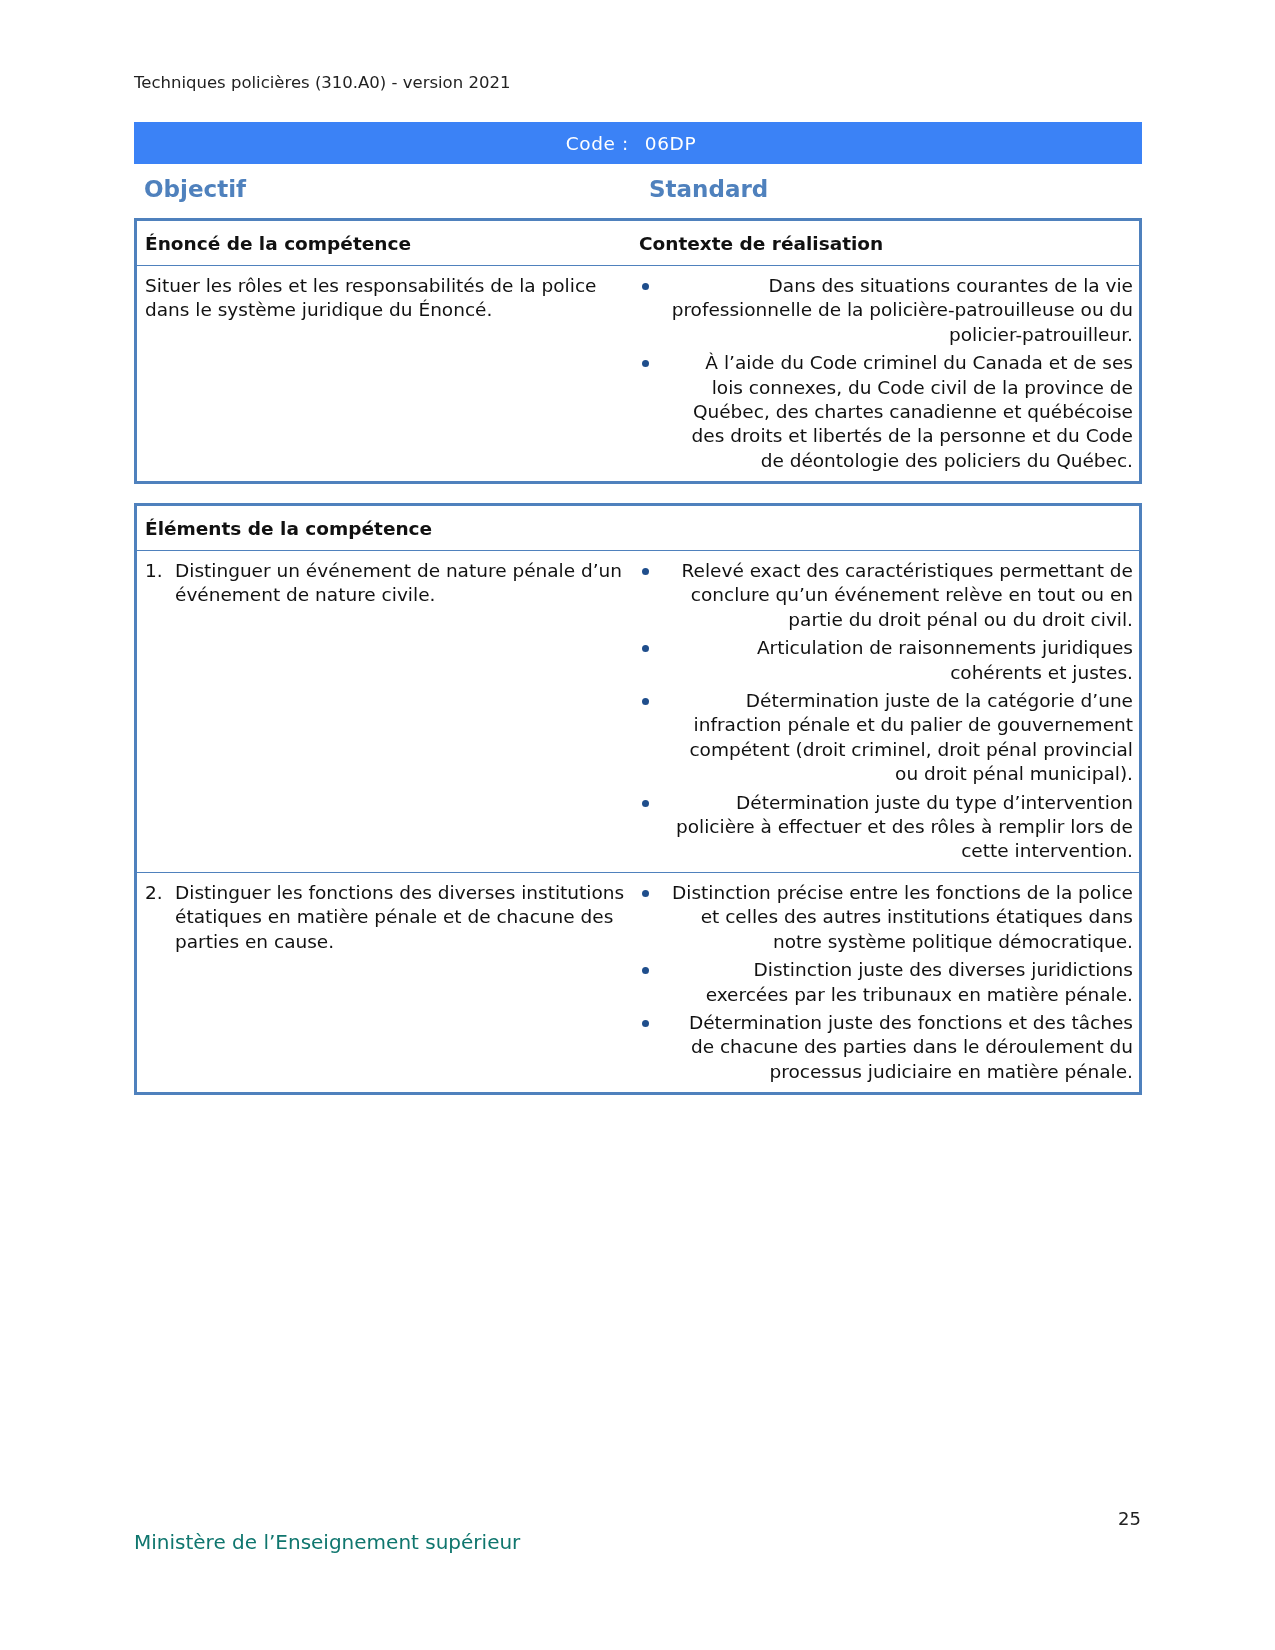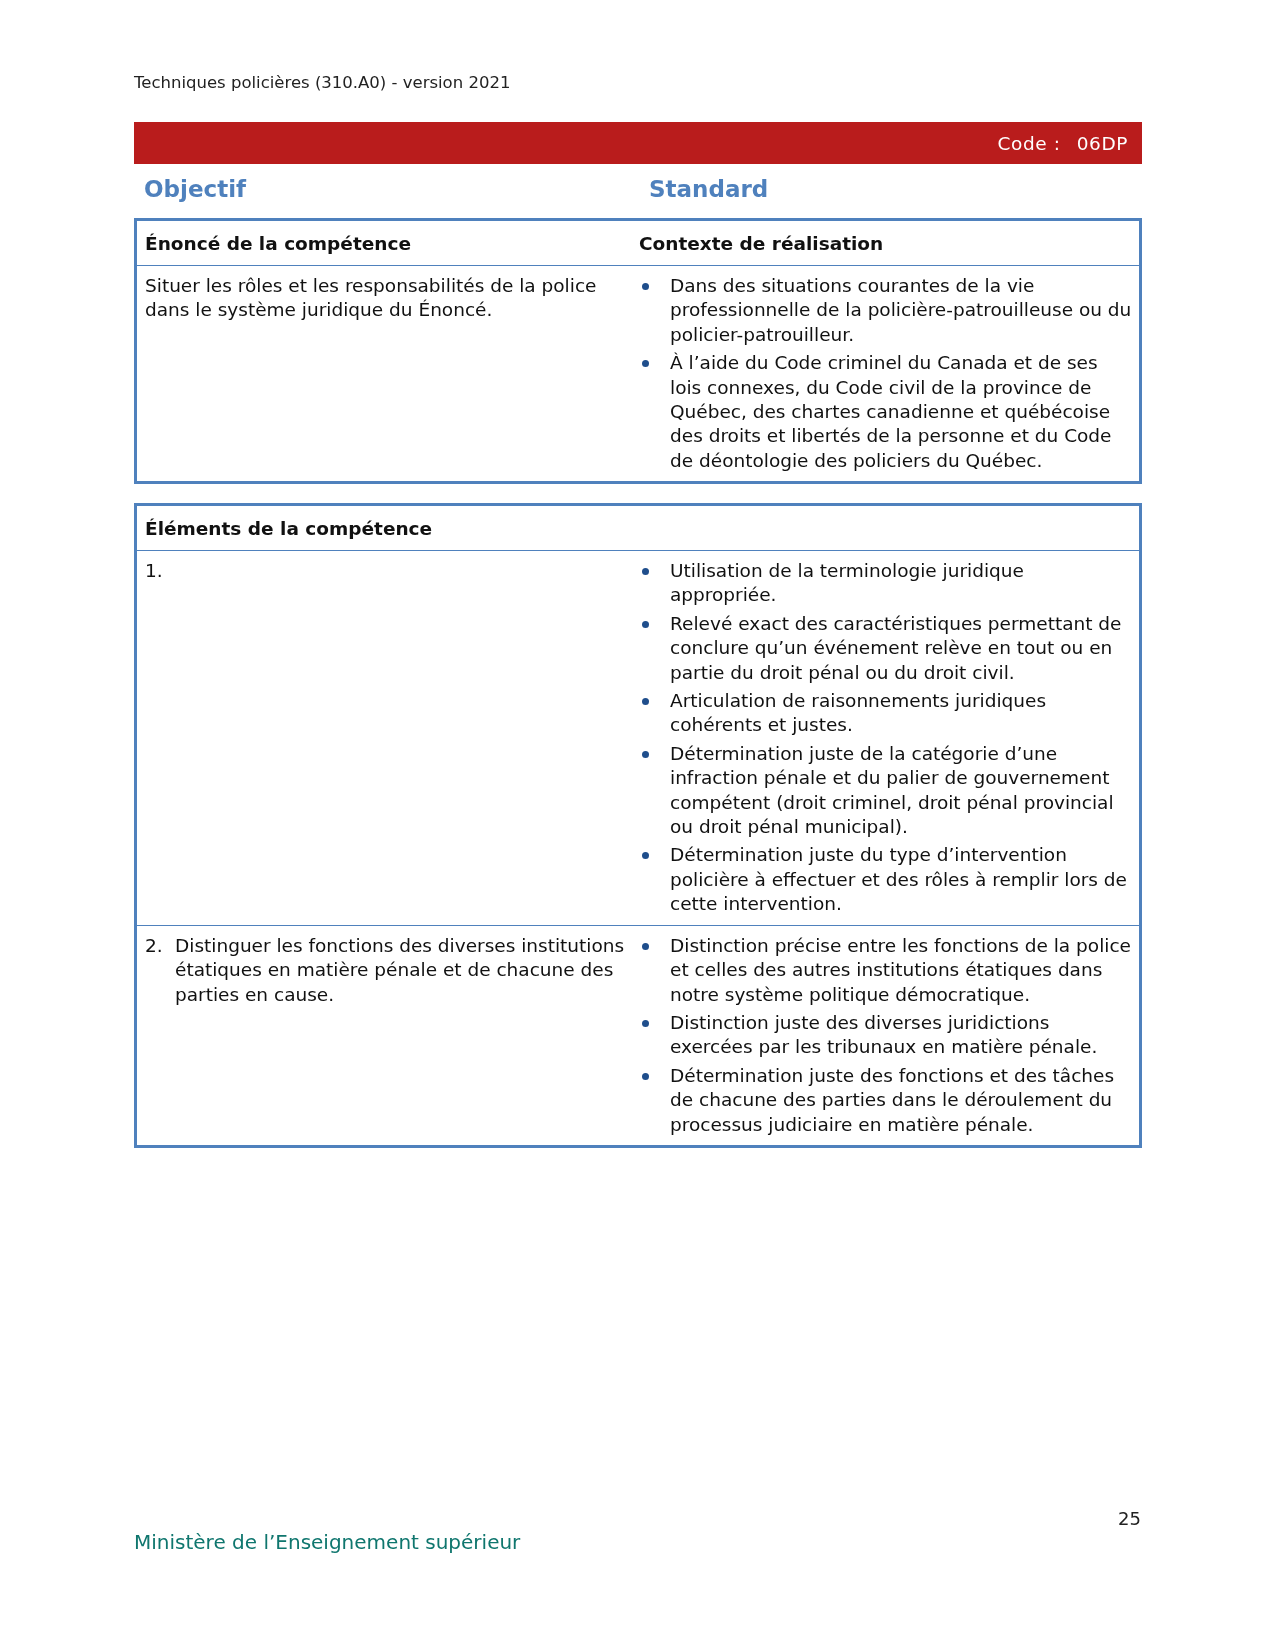--- a/index.html
+++ b/index.html
@@ -1,41 +1,41 @@
 <!DOCTYPE html>
 <html><head>
 <meta charset="utf-8">
 <style>
   html, body { margin: 0; padding: 0; background: #ffffff; }
   body { width: 1275px; height: 1650px; position: relative; overflow: hidden;
          font-family: "DejaVu Sans", sans-serif; color: #111; }
   .running-header { position: absolute; left: 134px; top: 73px; font-size: 16.5px; color: #222; }
   .code-bar { position: absolute; left: 134px; top: 122px; width: 1008px; height: 42px;
-              background: #b91c1c; color: #fff; box-sizing: border-box;
-              display: flex; align-items: center; justify-content: flex-end; padding-right: 14px;
+              background: #3b82f6; color: #fff; box-sizing: border-box;
+              display: flex; align-items: center; justify-content: center; padding-right: 14px;
               font-size: 18.5px; letter-spacing: 0.6px; }
   .code-bar .code-label { margin-right: 16px; }
   .section-titles { position: absolute; left: 134px; top: 176px; width: 1008px; display: flex; }
   .section-titles div { color: #4f81bd; font-weight: bold; font-size: 23px; }
   .section-titles .left { width: 503px; padding-left: 10px; }
   .section-titles .right { padding-left: 2px; }
   .box { position: absolute; left: 134px; width: 1008px; box-sizing: border-box;
          border: 3px solid #4f81bd; }
   .box1 { top: 218px; }
   .box2 { top: 503px; }
   .row { display: flex; }
   .row.head { border-bottom: 1px solid #4f81bd; height: 44px; align-items: center; }
   .row.sep { border-top: 1px solid #4f81bd; }
   .cell-l { width: 502px; padding-left: 8px; box-sizing: border-box; }
   .cell-r { flex: 1; padding-left: 0; box-sizing: border-box; padding-right: 6px; }
   .head .cell-l, .head .cell-r { font-weight: bold; font-size: 18.5px; }
   .body-text { font-size: 18.5px; line-height: 24.4px; }
   .row.content .cell-l { padding-top: 8px; }
   .row.content .cell-r { padding-top: 8px; padding-bottom: 8px; }
-  ul.crit { list-style: none; margin: 0; padding: 0; }
+  ul.crit { list-style: none; margin: 0; padding: 0; text-align: right; }
   ul.crit li { position: relative; padding-left: 31px; margin-bottom: 4px; }
   ul.crit li:last-child { margin-bottom: 0; }
   ul.crit li .bullet { position: absolute; left: 3px; top: 9px; width: 7px; height: 7px;
                        border-radius: 50%; background: #1f4e8c; }
   .numbered { position: relative; padding-left: 30px; }
   .numbered .num { position: absolute; left: 0; top: 0; }
   .footer-page { position: absolute; left: 1118px; top: 1508px; font-size: 18px; color: #222; }
   .footer-org { position: absolute; left: 134px; top: 1530px; font-size: 20px; color: #0f766e; }
 </style>
 </head>
@@ -71,25 +71,25 @@
 
 <div class="box box2">
   <div class="row head">
     <div class="cell-l">Éléments de la compétence</div>
   </div>
 
   <div class="row content body-text">
     <div class="cell-l">
       <div class="numbered">
         <span class="num">1.</span>
+        <span>Distinguer un événement de nature pénale d’un événement de nature civile.</span>
       </div>
     </div>
     <div class="cell-r">
       <ul class="crit">
-        <li><span class="bullet"></span><span>Utilisation de la terminologie juridique appropriée.</span></li>
         <li><span class="bullet"></span><span>Relevé exact des caractéristiques permettant de conclure qu’un événement relève en tout ou en partie du droit pénal ou du droit civil.</span></li>
         <li><span class="bullet"></span><span>Articulation de raisonnements juridiques cohérents et justes.</span></li>
         <li><span class="bullet"></span><span>Détermination juste de la catégorie d’une infraction pénale et du palier de gouvernement compétent (droit criminel, droit pénal provincial ou droit pénal municipal).</span></li>
         <li><span class="bullet"></span><span>Détermination juste du type d’intervention policière à effectuer et des rôles à remplir lors de cette intervention.</span></li>
       </ul>
     </div>
   </div>
 
   <div class="row content sep body-text">
     <div class="cell-l">

